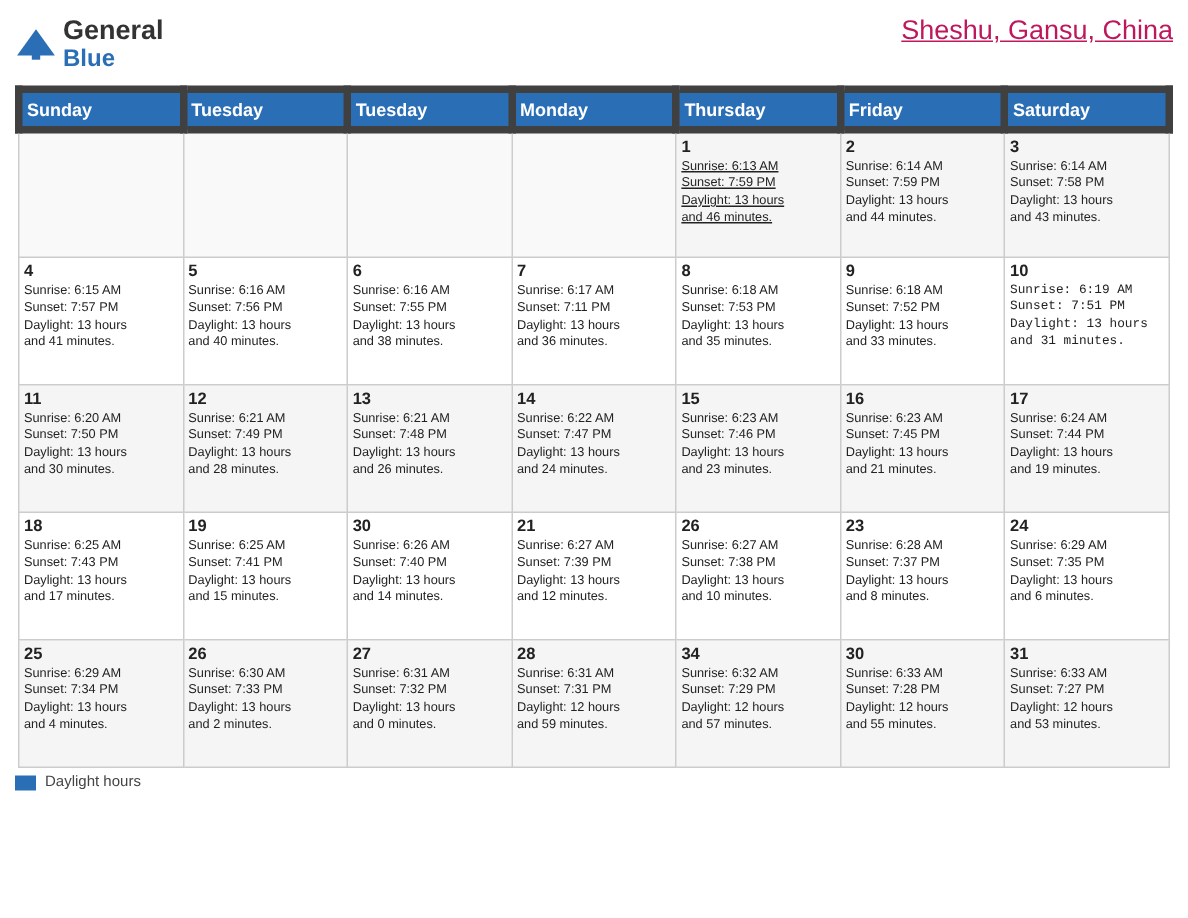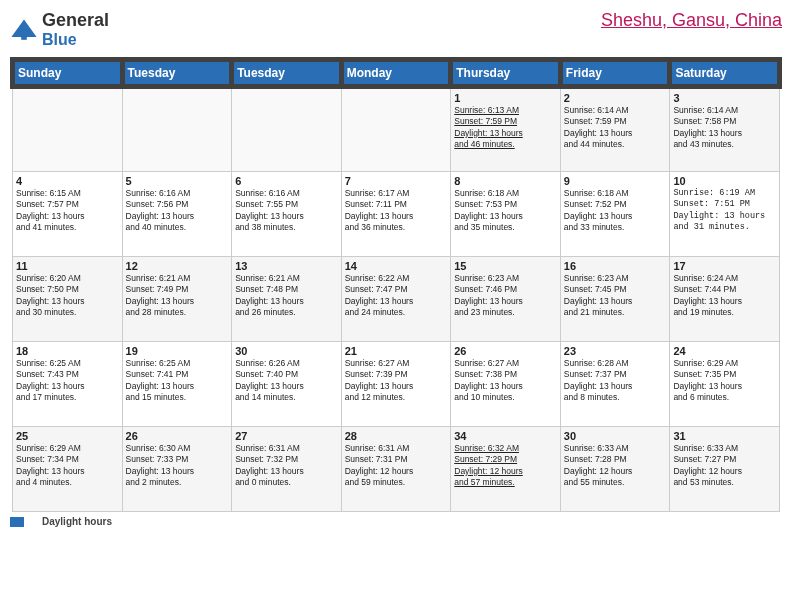--- a/index.html
+++ b/index.html
@@ -82,25 +82,24 @@
       font-size: 8.5px;
       line-height: 1.35;
       color: #222;
     }
     .empty-cell {
       background: #f9f9f9 !important;
     }
     .legend {
       display: flex;
       align-items: center;
-      gap: 18px;
+      gap: 6px;
       margin-top: 4px;
       font-size: 10px;
       color: #444;
-      font-weight: bold;
     }
     .legend-box {
       width: 14px;
       height: 10px;
       background: #2a6eb5;
       display: inline-block;
     }
   </style>
 </head>
 <body>
@@ -339,21 +338,21 @@
           </td>
           <td>
             <span class="day-number">28</span>
             <div class="day-info" style="white-space: pre-line;">Sunrise: 6:31 AM
 Sunset: 7:31 PM
 Daylight: 12 hours
 and 59 minutes.</div>
           </td>
           <td>
             <span class="day-number">34</span>
-            <div class="day-info" style="white-space: pre-line; text-decoration: underline;">Sunrise: 6:32 AM
+            <div class="day-info" style="white-space: pre-line;">Sunrise: 6:32 AM
 Sunset: 7:29 PM
 Daylight: 12 hours
 and 57 minutes.</div>
           </td>
           <td>
             <span class="day-number">30</span>
             <div class="day-info" style="white-space: pre-line;">Sunrise: 6:33 AM
 Sunset: 7:28 PM
 Daylight: 12 hours
 and 55 minutes.</div>

